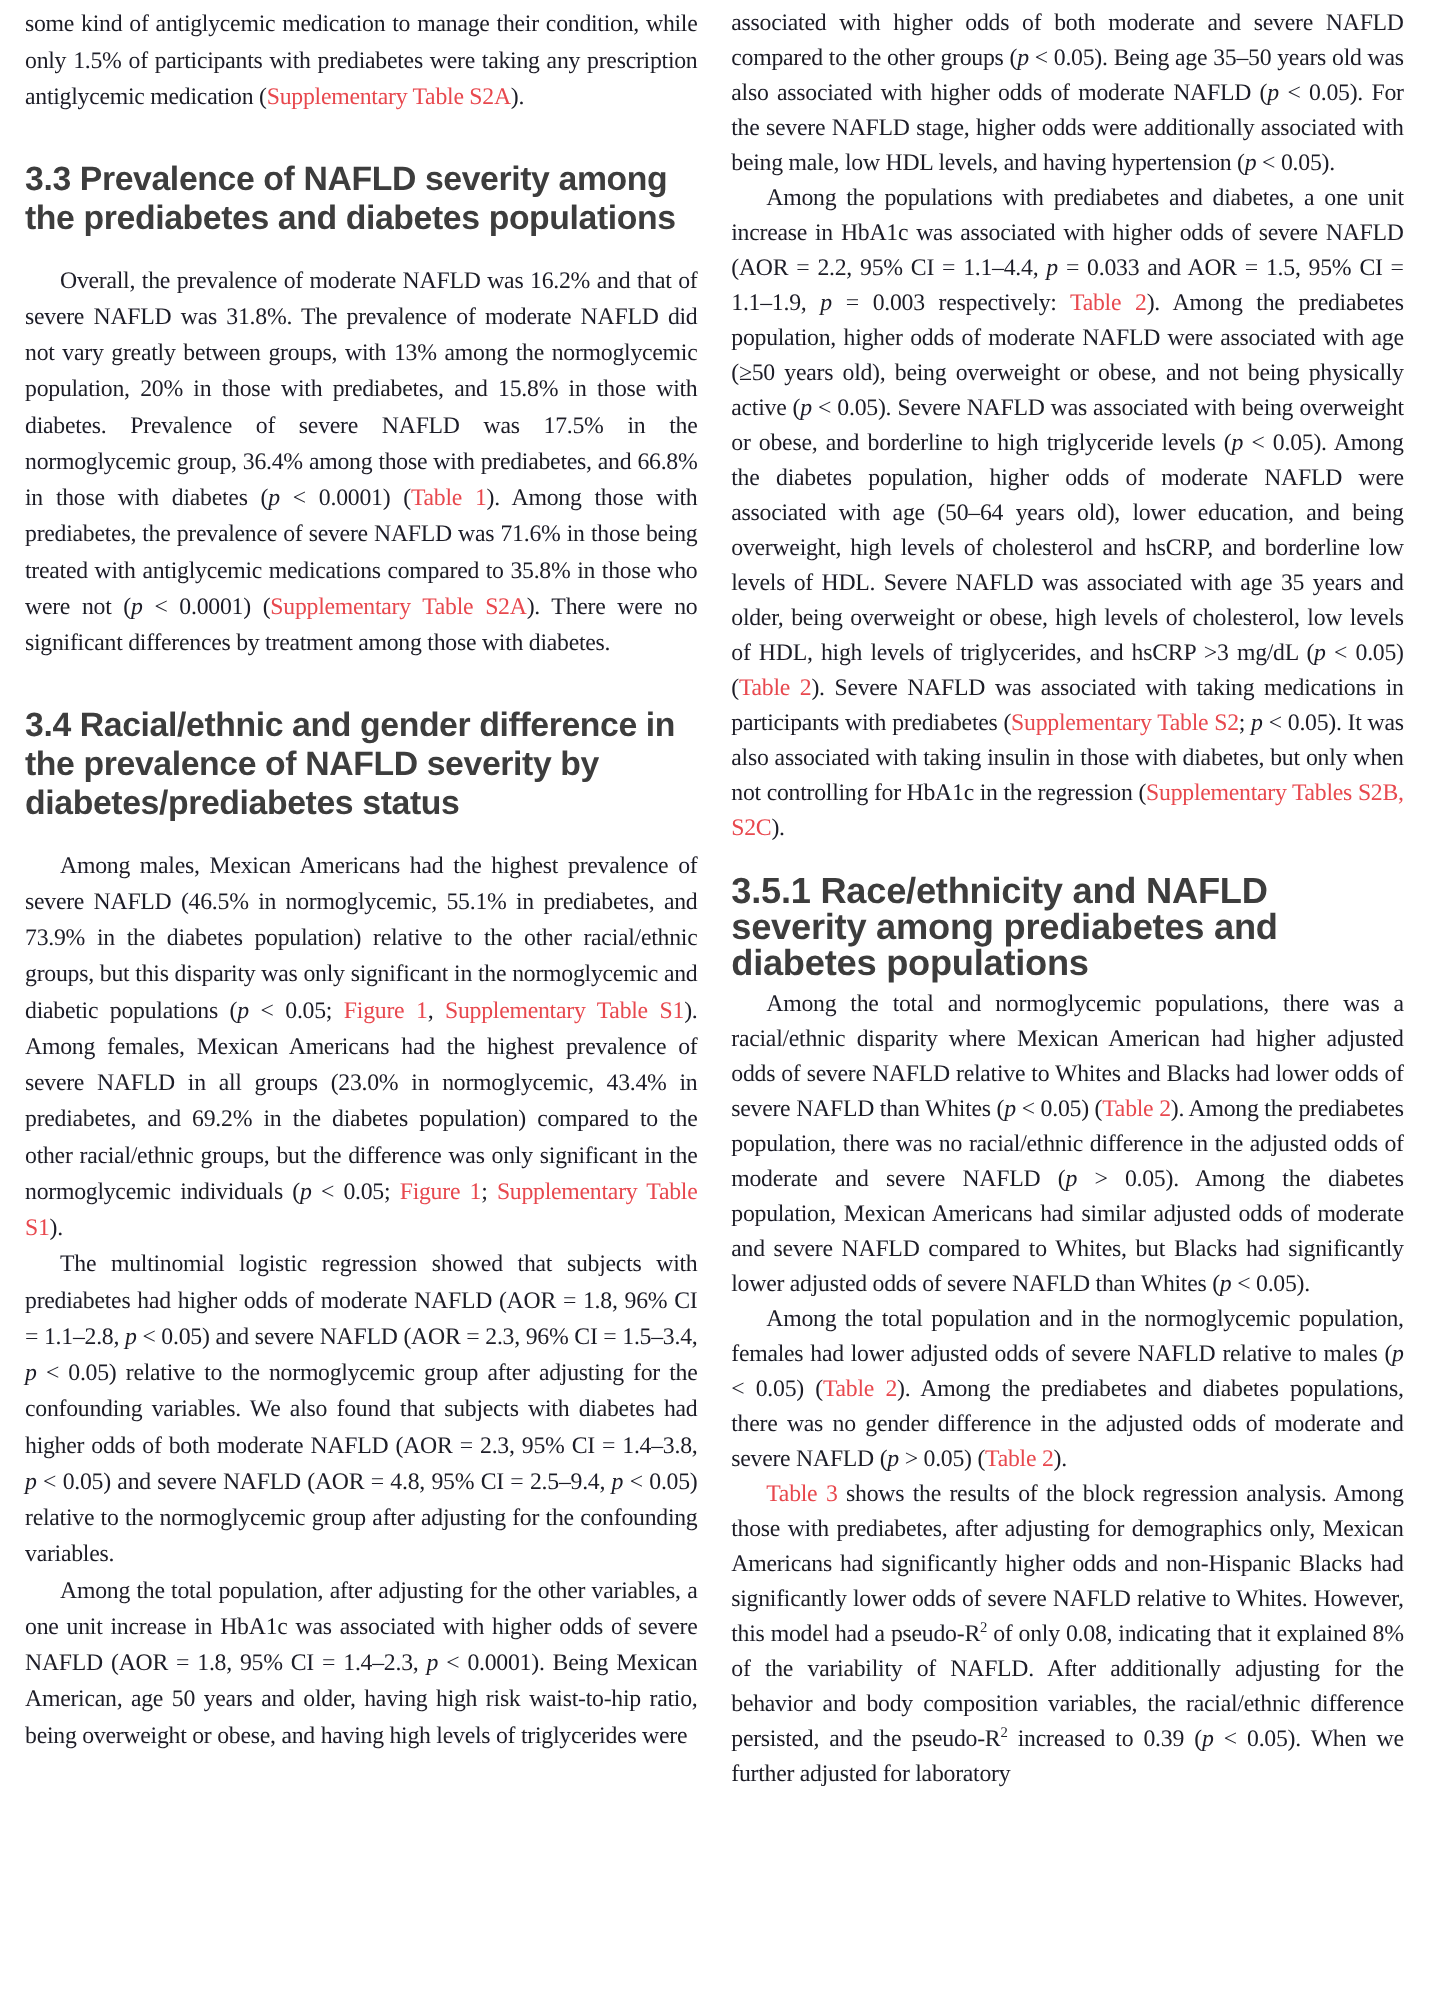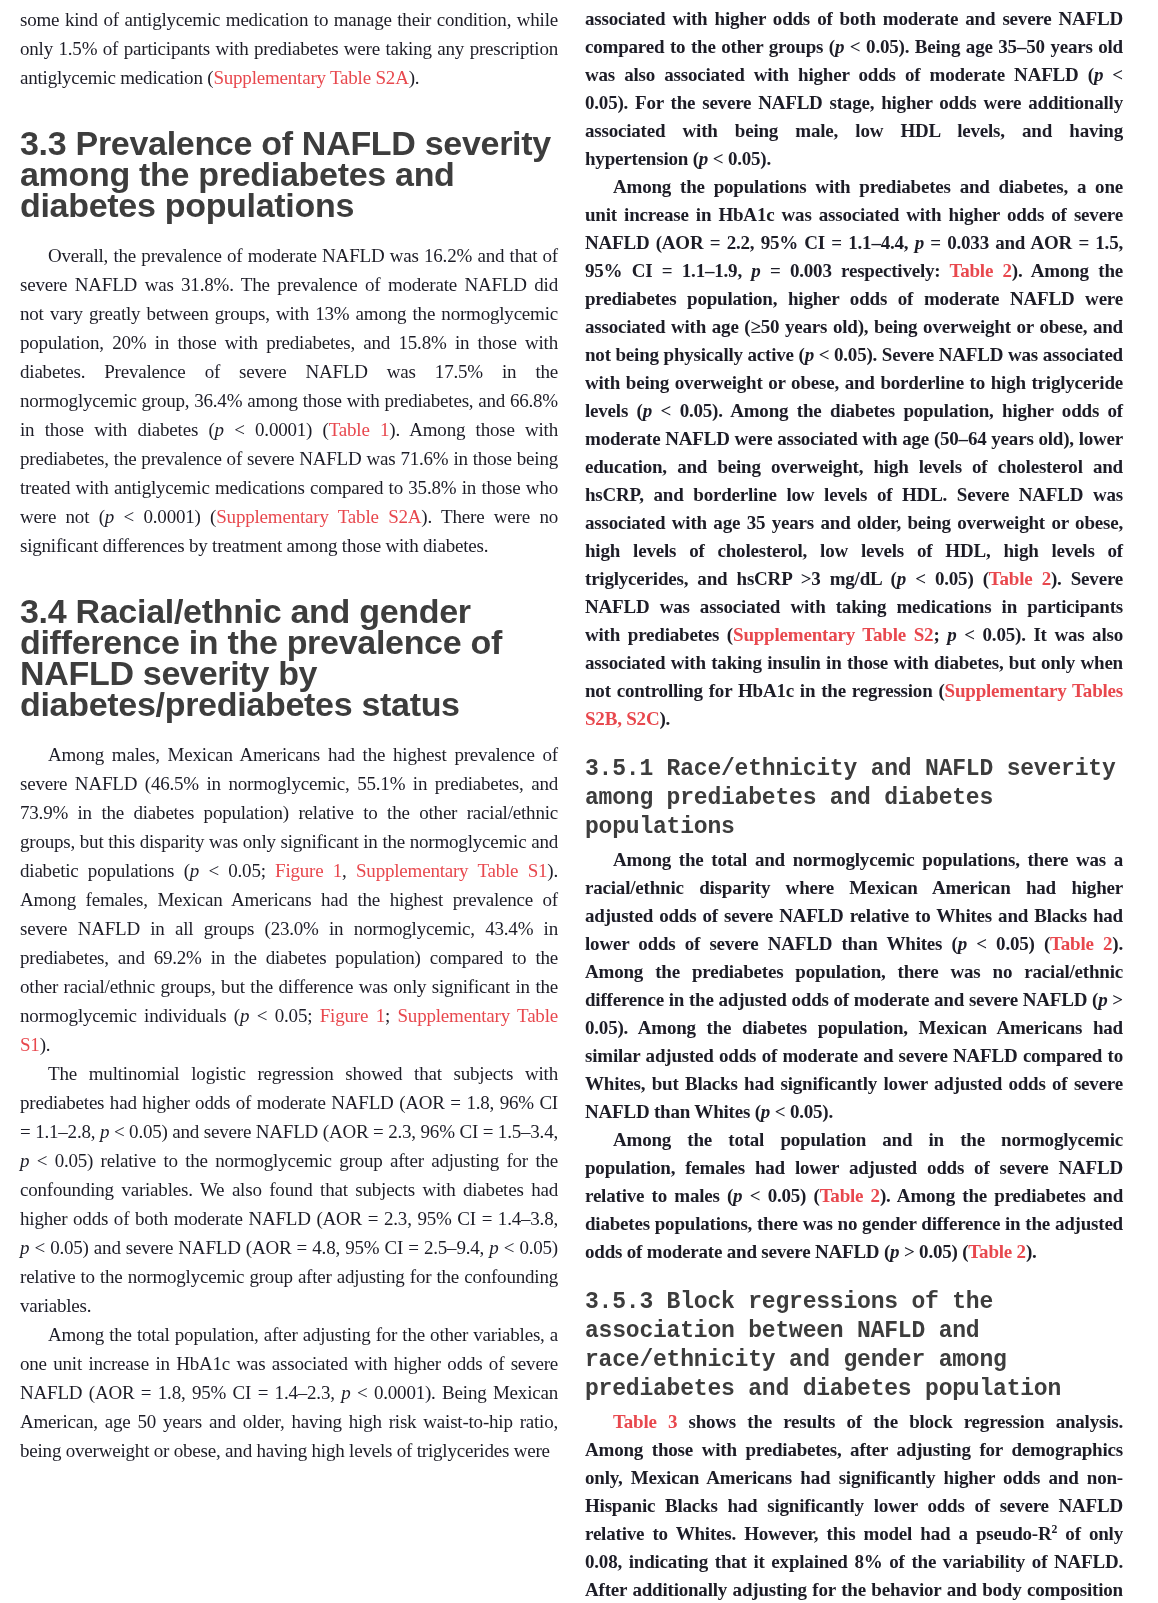--- a/index.html
+++ b/index.html
@@ -24,34 +24,34 @@
   }
   .bp {
     margin: 0;
     font-family: "Liberation Serif", "DejaVu Serif", serif;
     font-size: 19px;
     line-height: 29px;
     letter-spacing: -0.2px;
     text-align: justify;
     color: #1d1d27;
   }
-  .col-right .bp { line-height: 28px; font-weight: bold; }
+  .col-right .bp { line-height: 28px; }
   .indent { text-indent: 28px; }
   h2.sh {
     font-family: "Liberation Sans", "DejaVu Sans", sans-serif;
-    font-size: 34px;
+    font-size: 27px;
     line-height: 31px;
     font-weight: 600;
     letter-spacing: -0.3px;
     color: #3d3d3d;
     margin: 36px 0 20px 0;
   }
   h3.ssh {
-    font-family: Liberation Mono, monospace;
-    font-size: 23px;
+    font-family: Liberation Sans, sans-serif;
+    font-size: 29px;
     line-height: 29px;
     font-weight: 600;
     letter-spacing: -0.2px;
     color: #3d3d3d;
     margin: 22px 0 4px 0;
   }
   .ref {
     color: #e8484e;
     cursor: pointer;
   }
@@ -86,18 +86,17 @@
 
     <p class="bp indent">Among the populations with prediabetes and diabetes, a one unit increase in HbA1c was associated with higher odds of severe NAFLD (AOR = 2.2, 95% CI = 1.1–4.4, <em>p</em> = 0.033 and AOR = 1.5, 95% CI = 1.1–1.9, <em>p</em> = 0.003 respectively: <span class="ref">Table 2</span>). Among the prediabetes population, higher odds of moderate NAFLD were associated with age (≥50 years old), being overweight or obese, and not being physically active (<em>p</em> &lt; 0.05). Severe NAFLD was associated with being overweight or obese, and borderline to high triglyceride levels (<em>p</em> &lt; 0.05). Among the diabetes population, higher odds of moderate NAFLD were associated with age (50–64 years old), lower education, and being overweight, high levels of cholesterol and hsCRP, and borderline low levels of HDL. Severe NAFLD was associated with age 35 years and older, being overweight or obese, high levels of cholesterol, low levels of HDL, high levels of triglycerides, and hsCRP &gt;3 mg/dL (<em>p</em> &lt; 0.05) (<span class="ref">Table 2</span>). Severe NAFLD was associated with taking medications in participants with prediabetes (<span class="ref">Supplementary Table S2</span>; <em>p</em> &lt; 0.05). It was also associated with taking insulin in those with diabetes, but only when not controlling for HbA1c in the regression (<span class="ref">Supplementary Tables S2B, S2C</span>).</p>
 
     <h3 class="ssh">3.5.1 Race/ethnicity and NAFLD severity among prediabetes and diabetes populations</h3>
 
     <p class="bp indent">Among the total and normoglycemic populations, there was a racial/ethnic disparity where Mexican American had higher adjusted odds of severe NAFLD relative to Whites and Blacks had lower odds of severe NAFLD than Whites (<em>p</em> &lt; 0.05) (<span class="ref">Table 2</span>). Among the prediabetes population, there was no racial/ethnic difference in the adjusted odds of moderate and severe NAFLD (<em>p</em> &gt; 0.05). Among the diabetes population, Mexican Americans had similar adjusted odds of moderate and severe NAFLD compared to Whites, but Blacks had significantly lower adjusted odds of severe NAFLD than Whites (<em>p</em> &lt; 0.05).</p>
 
 
     <p class="bp indent">Among the total population and in the normoglycemic population, females had lower adjusted odds of severe NAFLD relative to males (<em>p</em> &lt; 0.05) (<span class="ref">Table 2</span>). Among the prediabetes and diabetes populations, there was no gender difference in the adjusted odds of moderate and severe NAFLD (<em>p</em> &gt; 0.05) (<span class="ref">Table 2</span>).</p>
 
-    <h3 class="ssh">3.5.3 Block regressions of the association between NAFLD and race/ethnicity and gender among prediabetes and diabetes population</h3>
 
     <p class="bp indent"><span class="ref">Table 3</span> shows the results of the block regression analysis. Among those with prediabetes, after adjusting for demographics only, Mexican Americans had significantly higher odds and non-Hispanic Blacks had significantly lower odds of severe NAFLD relative to Whites. However, this model had a pseudo-R<sup>2</sup> of only 0.08, indicating that it explained 8% of the variability of NAFLD. After additionally adjusting for the behavior and body composition variables, the racial/ethnic difference persisted, and the pseudo-R<sup>2</sup> increased to 0.39 (<em>p</em> &lt; 0.05). When we further adjusted for laboratory</p>
   </section>
 
 </div>
 
 </body></html>

